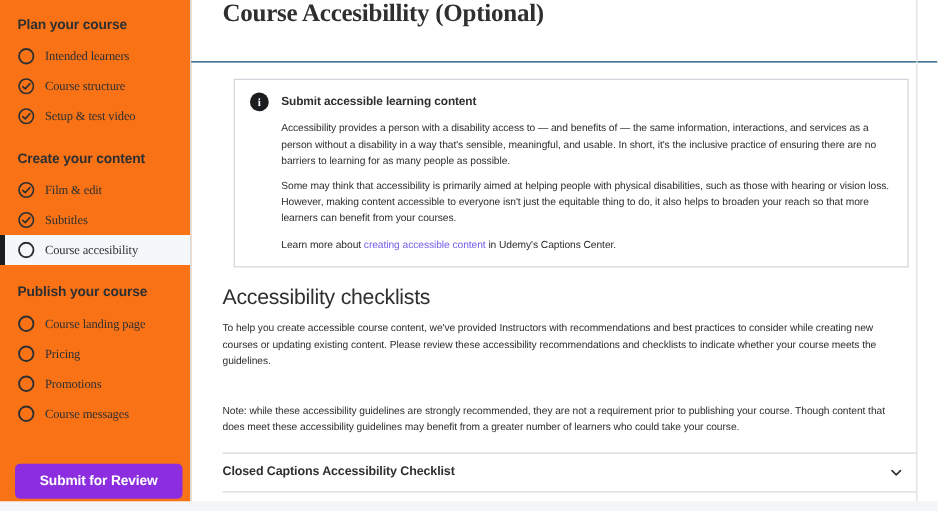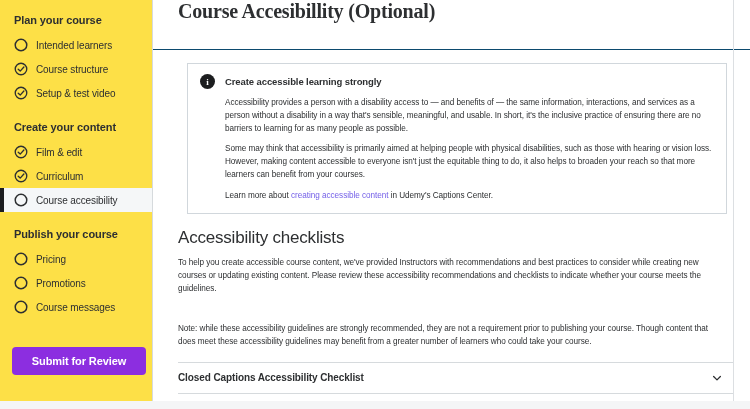--- a/index.html
+++ b/index.html
@@ -2,26 +2,26 @@
 <html><head>
 <meta charset="utf-8">
 <style>
   * { margin:0; padding:0; box-sizing:border-box; }
   html,body { width:750px; height:409px; overflow:hidden; background:#fff;
     font-family:"Liberation Sans","DejaVu Sans",sans-serif; color:#2d2f31; }
   .app { position:relative; width:750px; height:409px; display:flex; }
 
   
   .sidebar { width:153px; min-width:153px; border-right:1px solid #d6dadd;
-    padding-top:6px; background:#fde047; }
+    padding-top:6px; background:#f97316; }
   .sb-section { margin-top:16px; }
   .sb-section:first-child { margin-top:0; }
   .sb-title { font-size:11px; font-weight:bold; margin:8px 0 7px 14px; letter-spacing:-0.1px; }
   .sb-item { display:flex; align-items:center; gap:8px; padding:5px 4px 5px 14px;
-    cursor:pointer; }
+    cursor:pointer;font-family:Liberation Serif, serif; }
   .sb-item.selected { background:#f5f7f8; border-left:4px solid #1c1d1f; padding-left:10px; }
   .sb-item .circ { width:14px; height:14px; flex:0 0 14px; display:block; }
   .sb-label { font-size:10px; letter-spacing:-0.1px; white-space:nowrap; }
   .submit-btn { display:block; margin:28px 0 0 12px; width:134px; height:28px;
     background:#8c2ee0; color:#fff; border:none; border-radius:4px;
     font-family:inherit; font-size:11px; font-weight:bold; letter-spacing:-0.1px; cursor:pointer; }
 
   
   .main { flex:1; display:flex; flex-direction:column; }
   .main-header { height:50px; min-height:50px; border-bottom:1px solid #0c4a6e;
@@ -108,32 +108,38 @@
       <div class="sb-item">
         <svg class="circ" viewBox="0 0 16 16">
             <use href="#ic-checked"></use>
           </svg>
         <span class="sb-label">Film &amp; edit</span>
       </div>
       <div class="sb-item">
         <svg class="circ" viewBox="0 0 16 16">
             <use href="#ic-checked"></use>
           </svg>
-        <span class="sb-label">Curriculum</span>
+        <span class="sb-label">Subtitles</span>
       </div>
       <div class="sb-item selected">
         <svg class="circ" viewBox="0 0 16 16">
             <use href="#ic-unchecked"></use>
           </svg>
         <span class="sb-label">Course accesibility</span>
       </div>
     </div>
 
     <div class="sb-section">
       <div class="sb-title">Publish your course</div>
+      <div class="sb-item">
+        <svg class="circ" viewBox="0 0 16 16">
+            <use href="#ic-unchecked"></use>
+          </svg>
+        <span class="sb-label">Course landing page</span>
+      </div>
       <div class="sb-item">
         <svg class="circ" viewBox="0 0 16 16">
             <use href="#ic-unchecked"></use>
           </svg>
         <span class="sb-label">Pricing</span>
       </div>
       <div class="sb-item">
         <svg class="circ" viewBox="0 0 16 16">
             <use href="#ic-unchecked"></use>
           </svg>
@@ -153,21 +159,21 @@
   <main class="main">
     <div class="main-header">
       <h1 class="page-title">Course Accesibillity (Optional)</h1>
     </div>
 
     <div class="content">
 
       <div class="info-box">
         <div class="ib-head">
           <span class="info-dot">i</span>
-          <span class="ib-title">Create accessible learning strongly</span>
+          <span class="ib-title">Submit accessible learning content</span>
         </div>
         <div class="ib-body">
           <p>Accessibility provides a person with a disability access to — and benefits of — the same information, interactions, and services as a person without a disability in a way that's sensible, meaningful, and usable. In short, it's the inclusive practice of ensuring there are no barriers to learning for as many people as possible.</p>
           <p>Some may think that accessibility is primarily aimed at helping people with physical disabilities, such as those with hearing or vision loss. However, making content accessible to everyone isn't just the equitable thing to do, it also helps to broaden your reach so that more learners can benefit from your courses.</p>
           <p><span>Learn more about </span><a class="t-link">creating accessible content</a><span> in Udemy's Captions Center.</span></p>
         </div>
       </div>
 
       <h2 class="h2">Accessibility checklists</h2>
       <p class="sec-p">To help you create accessible course content, we've provided Instructors with recommendations and best practices to consider while creating new courses or updating existing content. Please review these accessibility recommendations and checklists to indicate whether your course meets the guidelines.</p>

